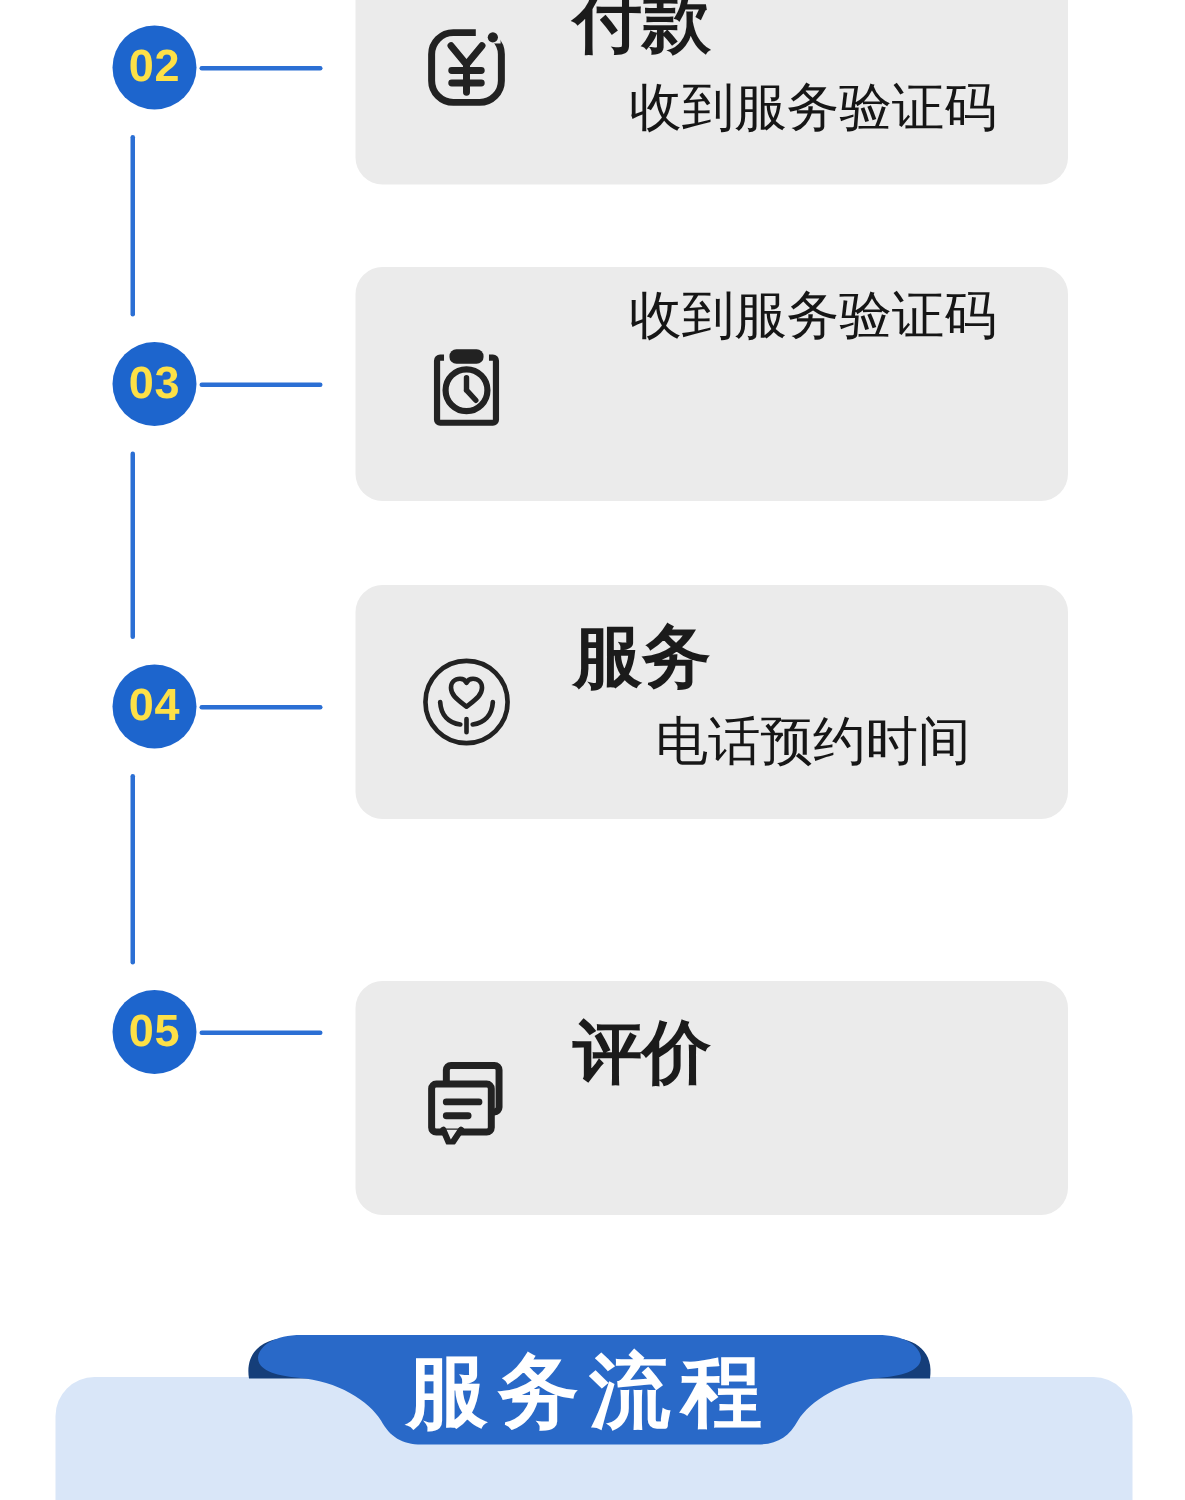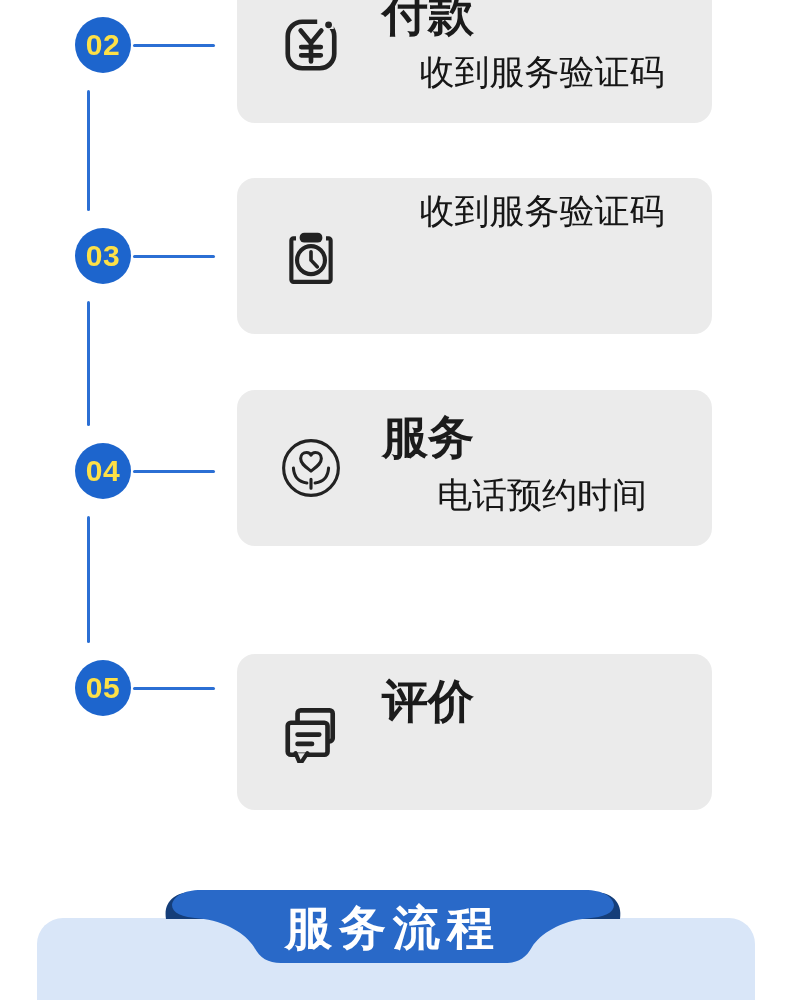--- a/index.html
+++ b/index.html
@@ -36,21 +36,21 @@
   .card .title{font-size:46px;line-height:50px;margin-top:22px;font-weight:700;color:var(--ink);}
   .card .subtitle{font-size:35px;line-height:38px;margin-top:14px;font-weight:500;color:#161616;text-align:center;}
   
   .panel{
     position:absolute;left:37px;top:918px;width:718px;height:82px;
     background:var(--panel-blue);border-radius:26px 26px 0 0;
   }
   .ribbon{position:absolute;left:163px;top:888px;width:460px;height:78px;}
   .ribbon-title{
     position:absolute;left:163px;top:904px;width:460px;height:48px;line-height:48px;
-    text-align:center;color:#ffffff;font-size:47px;font-weight:700;letter-spacing:7px;
+    text-align:center;color:#ffffff;font-size:54px;font-weight:700;letter-spacing:7px;
   }
 </style>
 </head>
 <body>
 
 <div class="stage">
 
   <div class="v-seg" style="top:90px;height:121px;"></div>
   <div class="v-seg" style="top:301px;height:125px;"></div>
   <div class="v-seg" style="top:516px;height:127px;"></div>

